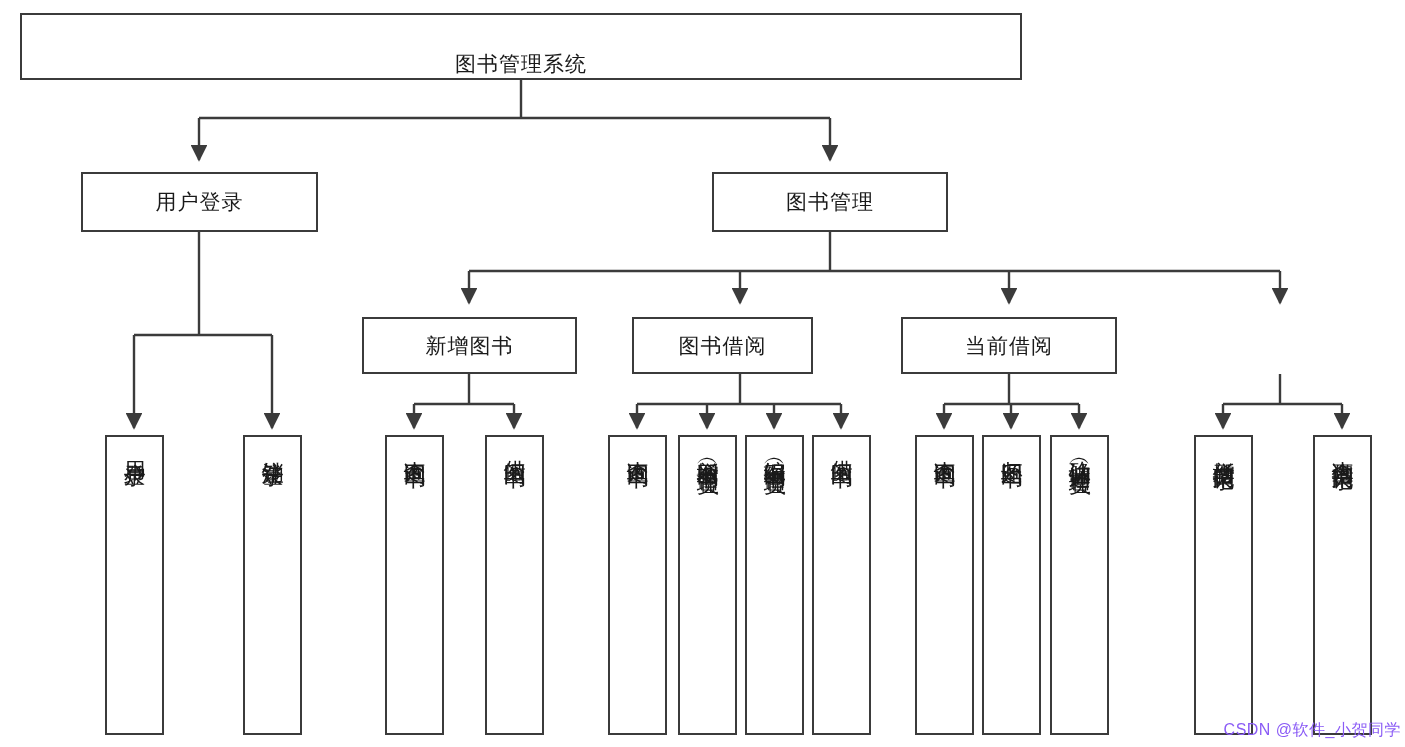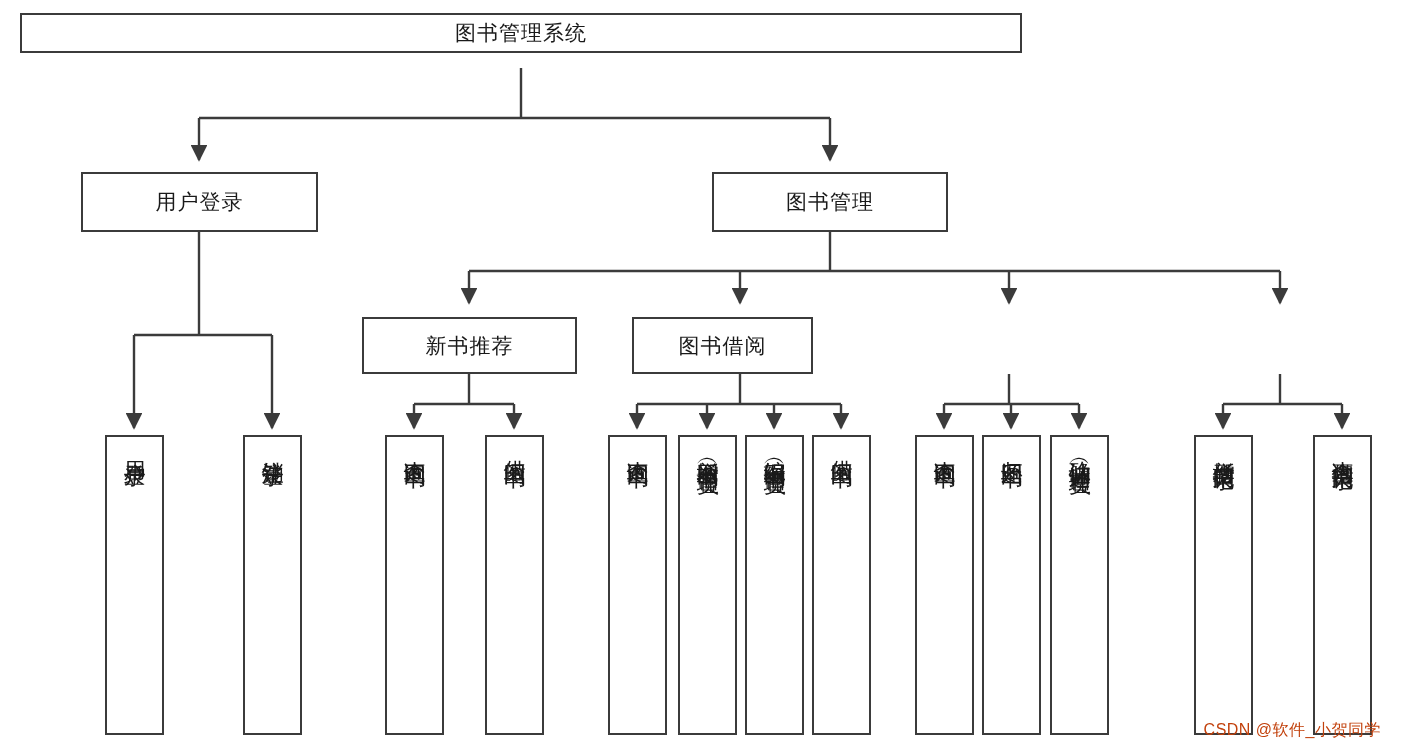--- a/index.html
+++ b/index.html
@@ -47,24 +47,24 @@
   .vtext {
     writing-mode: vertical-rl;
     text-orientation: upright;
     font-size: 22px;
     line-height: 1.12;
     letter-spacing: 2px;
     white-space: nowrap;
   }
   .watermark {
     position: absolute;
-    right: 24px;
+    right: 4px;
     bottom: 6px;
     font-size: 16px;
-    color: #c2410c;
+    color: #8b5cf6;
     letter-spacing: 0.5px;
     white-space: nowrap;
   }
 </style>
 </head>
 <body>
 
 <div id="canvas">
 
   <svg id="wires" viewBox="0 0 1405 747">
@@ -110,36 +110,39 @@
       <path d="M 1011 404 L 1011 428" marker-end="url(#arrow)"></path>
       <path d="M 1079 404 L 1079 428" marker-end="url(#arrow)"></path>
 
       <path d="M 1280 374 L 1280 404"></path>
       <path d="M 1223 404 L 1342 404"></path>
       <path d="M 1223 404 L 1223 428" marker-end="url(#arrow)"></path>
       <path d="M 1342 404 L 1342 428" marker-end="url(#arrow)"></path>
     </g>
   </svg>
 
-  <div class="node h" style="left:20px; top:13px; width:1002px; height:40px;">
+  <div class="node h" style="left:20px; top:13px; width:1002px; height:67px;align-items:flex-end;">
     <span>图书管理系统</span>
   </div>
 
   <div class="node h" style="left:81px; top:172px; width:237px; height:60px;">
     <span>用户登录</span>
   </div>
   <div class="node h" style="left:712px; top:172px; width:236px; height:60px;">
     <span>图书管理</span>
   </div>
 
   <div class="node h" style="left:362px; top:317px; width:215px; height:57px;">
-    <span>新书推荐</span>
+    <span>新增图书</span>
   </div>
   <div class="node h" style="left:632px; top:317px; width:181px; height:57px;">
     <span>图书借阅</span>
+  </div>
+  <div class="node h" style="left:901px; top:317px; width:216px; height:57px;">
+    <span>当前借阅</span>
   </div>
 
   <div class="node v" style="left:105px; top:435px; width:59px; height:300px;">
     <span class="vtext">用户登录</span>
   </div>
   <div class="node v" style="left:243px; top:435px; width:59px; height:300px;">
     <span class="vtext">注销登录</span>
   </div>
 
   <div class="node v" style="left:385px; top:435px; width:59px; height:300px;">

